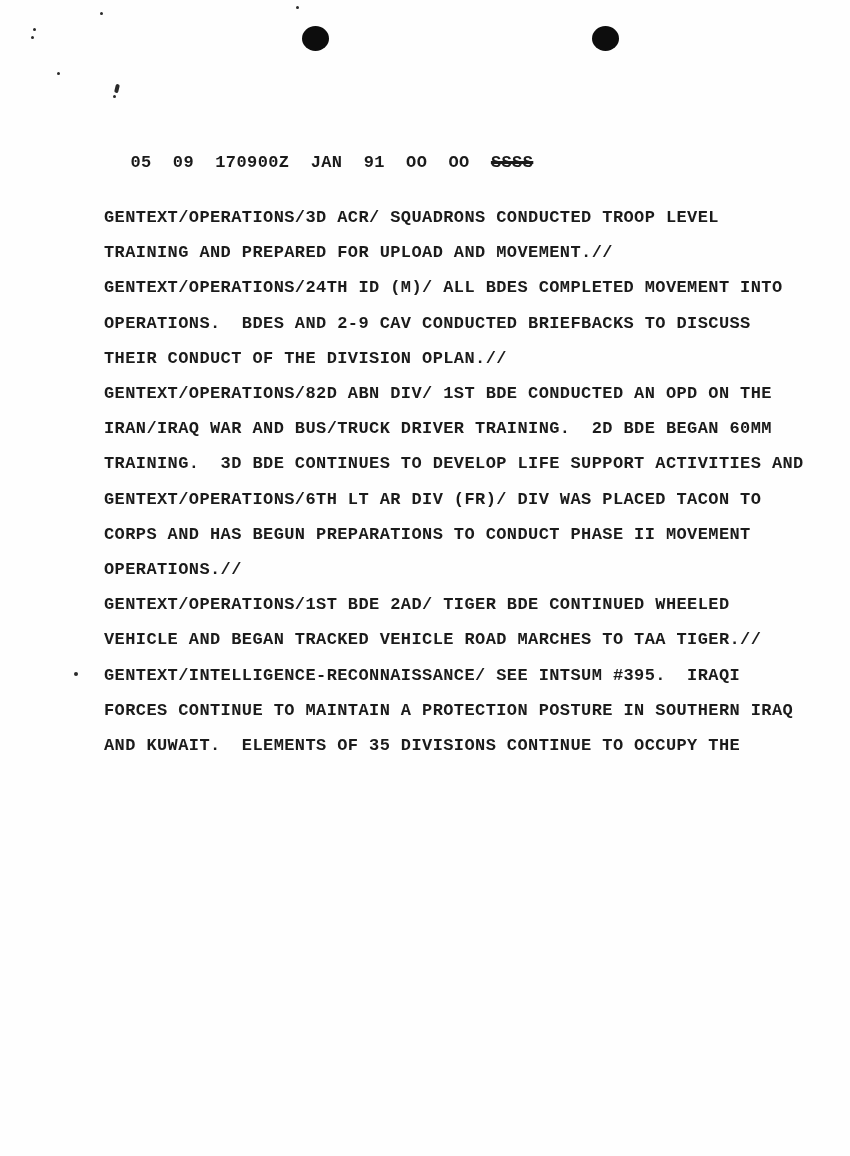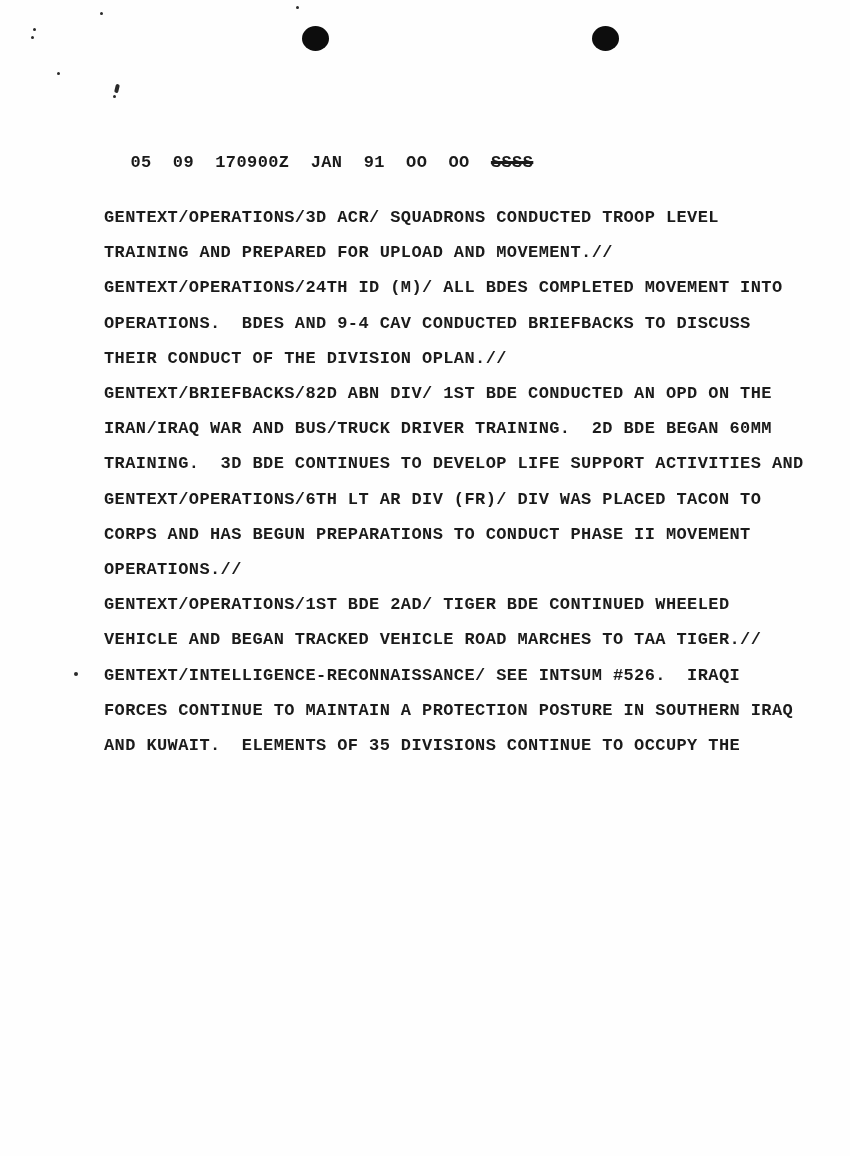--- a/index.html
+++ b/index.html
@@ -89,28 +89,28 @@
   <div class="scan-noise noise-7"></div>
 
   <div class="header-line">
     <span>05  09  170900Z  JAN  91  OO  OO  </span><span class="struck">SSSS</span>
   </div>
 
   <div class="doc-body">
       <div class="line">GENTEXT/OPERATIONS/3D ACR/ SQUADRONS CONDUCTED TROOP LEVEL</div>
       <div class="line">TRAINING AND PREPARED FOR UPLOAD AND MOVEMENT.//</div>
       <div class="line">GENTEXT/OPERATIONS/24TH ID (M)/ ALL BDES COMPLETED MOVEMENT INTO</div>
-      <div class="line">OPERATIONS.  BDES AND 9-4 CAV CONDUCTED BRIEFBACKS TO DISCUSS</div>
+      <div class="line">OPERATIONS.  BDES AND 2-9 CAV CONDUCTED BRIEFBACKS TO DISCUSS</div>
       <div class="line">THEIR CONDUCT OF THE DIVISION OPLAN.//</div>
-      <div class="line">GENTEXT/BRIEFBACKS/82D ABN DIV/ 1ST BDE CONDUCTED AN OPD ON THE</div>
+      <div class="line">GENTEXT/OPERATIONS/82D ABN DIV/ 1ST BDE CONDUCTED AN OPD ON THE</div>
       <div class="line">IRAN/IRAQ WAR AND BUS/TRUCK DRIVER TRAINING.  2D BDE BEGAN 60MM</div>
       <div class="line">TRAINING.  3D BDE CONTINUES TO DEVELOP LIFE SUPPORT ACTIVITIES AND</div>
       <div class="line">GENTEXT/OPERATIONS/6TH LT AR DIV (FR)/ DIV WAS PLACED TACON TO</div>
       <div class="line">CORPS AND HAS BEGUN PREPARATIONS TO CONDUCT PHASE II MOVEMENT</div>
       <div class="line">OPERATIONS.//</div>
       <div class="line">GENTEXT/OPERATIONS/1ST BDE 2AD/ TIGER BDE CONTINUED WHEELED</div>
       <div class="line">VEHICLE AND BEGAN TRACKED VEHICLE ROAD MARCHES TO TAA TIGER.//</div>
-      <div class="line">GENTEXT/INTELLIGENCE-RECONNAISSANCE/ SEE INTSUM #526.  IRAQI</div>
+      <div class="line">GENTEXT/INTELLIGENCE-RECONNAISSANCE/ SEE INTSUM #395.  IRAQI</div>
       <div class="line">FORCES CONTINUE TO MAINTAIN A PROTECTION POSTURE IN SOUTHERN IRAQ</div>
       <div class="line">AND KUWAIT.  ELEMENTS OF 35 DIVISIONS CONTINUE TO OCCUPY THE</div>
     </div>
 
 </div>
 
 </body></html>

